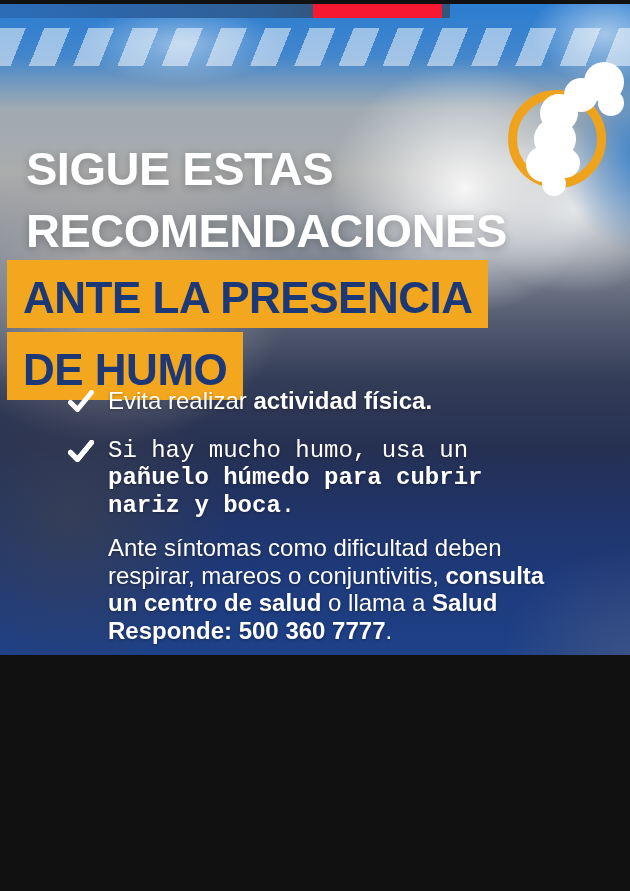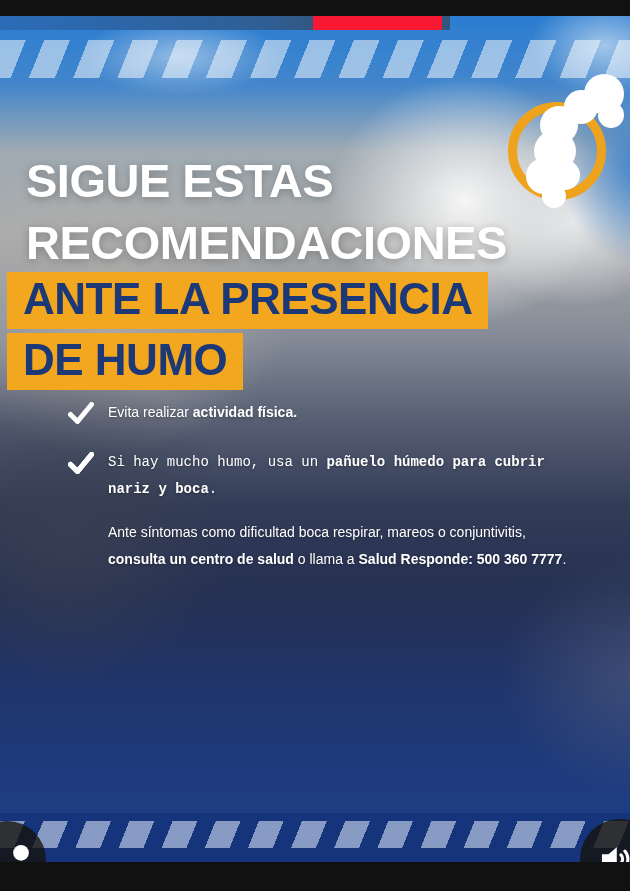--- a/index.html
+++ b/index.html
@@ -1,17 +1,17 @@
 <!DOCTYPE html>
 <html style="--accent: #F2A71E; --navy: #1C3876; --red: #F91832; --band-navy: #16347B; --footer-yellow: #F8A51B; --foot-navy: #2A3480; --ring: #EFA31D; --sky: #2B7DD1;"><head>
 <meta charset="utf-8">
 <style>
   html,body{margin:0;padding:0;background:#111;}
   .stage{
-    position:relative;width:630px;height:846px;margin:16px auto;overflow:hidden;
+    position:relative;width:630px;height:651px;margin:4px auto;overflow:hidden;
     font-family:"Liberation Sans",sans-serif;
     background:linear-gradient(180deg,
       #2B7DD1 0%,#4286CC 8%,#9FAAB2 16%,#ABACAC 26%,#848B97 38%,
       #555E72 48%,#333C57 58%,#263052 68%,#203468 78%,#1E3A7B 88%,#1E4188 100%);
   }
   .blob{position:absolute;pointer-events:none;}
   .b1{left:330px;top:60px;width:270px;height:250px;background:radial-gradient(closest-side,rgba(250,250,250,.95),rgba(250,250,250,0));}
   .b2{left:470px;top:120px;width:210px;height:170px;background:radial-gradient(closest-side,rgba(238,240,242,.85),rgba(238,240,242,0));}
   .b3{left:-70px;top:140px;width:360px;height:300px;background:radial-gradient(closest-side,rgba(176,173,170,.9),rgba(176,173,170,0));}
   .b4{left:560px;top:50px;width:170px;height:200px;background:radial-gradient(closest-side,rgba(43,124,208,.9),rgba(43,124,208,0));}
@@ -45,25 +45,25 @@
   .p7{left:42px;top:112px;width:24px;height:24px;}
   .p8{left:98px;top:30px;width:26px;height:26px;}
 
   
   .headline{position:absolute;left:26px;top:134px;width:540px;color:#fff;
     font-weight:bold;font-size:47px;line-height:62px;letter-spacing:-0.5px;
     text-shadow:0 2px 8px rgba(0,0,0,.25);}
   .hl-bars{position:absolute;left:7px;top:256px;}
   .hl-bar{display:table;background:var(--accent,#F2A71E);color:var(--navy,#1C3876);
     font-weight:bold;font-size:44px;line-height:48px;letter-spacing:-0.5px;
-    padding:3px 16px 6px 16px;margin-bottom:4px;}
+    padding:14px 16px 6px 16px;margin-bottom:4px;}
 
   
   .checklist{position:absolute;left:68px;top:383px;width:500px;color:#fff;
-    font-size:14px;line-height:27.5px;text-shadow:0 1px 3px rgba(0,0,0,.35);}
+    font-size:24px;line-height:27.5px;text-shadow:0 1px 3px rgba(0,0,0,.35);}
   .item{position:relative;padding-left:40px;}
   .item .chk{position:absolute;left:0;top:3px;width:26px;height:22px;}
   .m1{margin-bottom:22px;}.m2{margin-bottom:20px;}.m3{margin-bottom:11px;}.m4{margin-bottom:15px;font-family:Liberation Mono, monospace;}
   .note{padding-left:40px;}
   .b{font-weight:bold;}
 
   
   .footer-yellow{position:absolute;left:0;top:848px;width:100%;height:43px;
     background:linear-gradient(180deg,#F7A71E,#F8A51B);}
   .foot-text{position:absolute;top:13px;font-size:14.5px;letter-spacing:.4px;color:var(--foot-navy,#2A3480);}
@@ -140,21 +140,21 @@
       <svg class="chk" viewBox="0 0 26 22">
           <path d="M2.5 12.5l7 7L23.5 2.5" stroke="#fff" stroke-width="5" fill="none" stroke-linecap="round" stroke-linejoin="round"></path>
         </svg>
     </div>
     <div class="item m4">
       <svg class="chk" viewBox="0 0 26 22">
           <path d="M2.5 12.5l7 7L23.5 2.5" stroke="#fff" stroke-width="5" fill="none" stroke-linecap="round" stroke-linejoin="round"></path>
         </svg>
       <span><span>Si hay mucho humo, usa un </span><span class="b">pañuelo húmedo para cubrir nariz y boca</span><span>.</span></span>
     </div>
-    <div class="note"><span>Ante síntomas como dificultad boca respirar, mareos o conjuntivitis, </span><span class="b">consulta un centro de salud</span><span> o llama a </span><span class="b">Salud Responde: 500 360 7777</span><span>.</span></div>
+    <div class="note"><span>Ante síntomas como dificultad deben respirar, mareos o conjuntivitis, </span><span class="b">consulta un centro de salud</span><span> o llama a </span><span class="b">Salud Responde: 500 360 7777</span><span>.</span></div>
   </div>
 
   <div class="band-navy">
     <div class="stripes-bottom"></div>
   </div>
 
   <div class="overlay-btn avatar-btn">
     <svg viewBox="0 0 32 32">
       <circle cx="16" cy="10.5" r="6" fill="#fff"></circle>
       <rect x="5.5" y="19" width="21" height="11" rx="5.5" fill="#fff"></rect>

